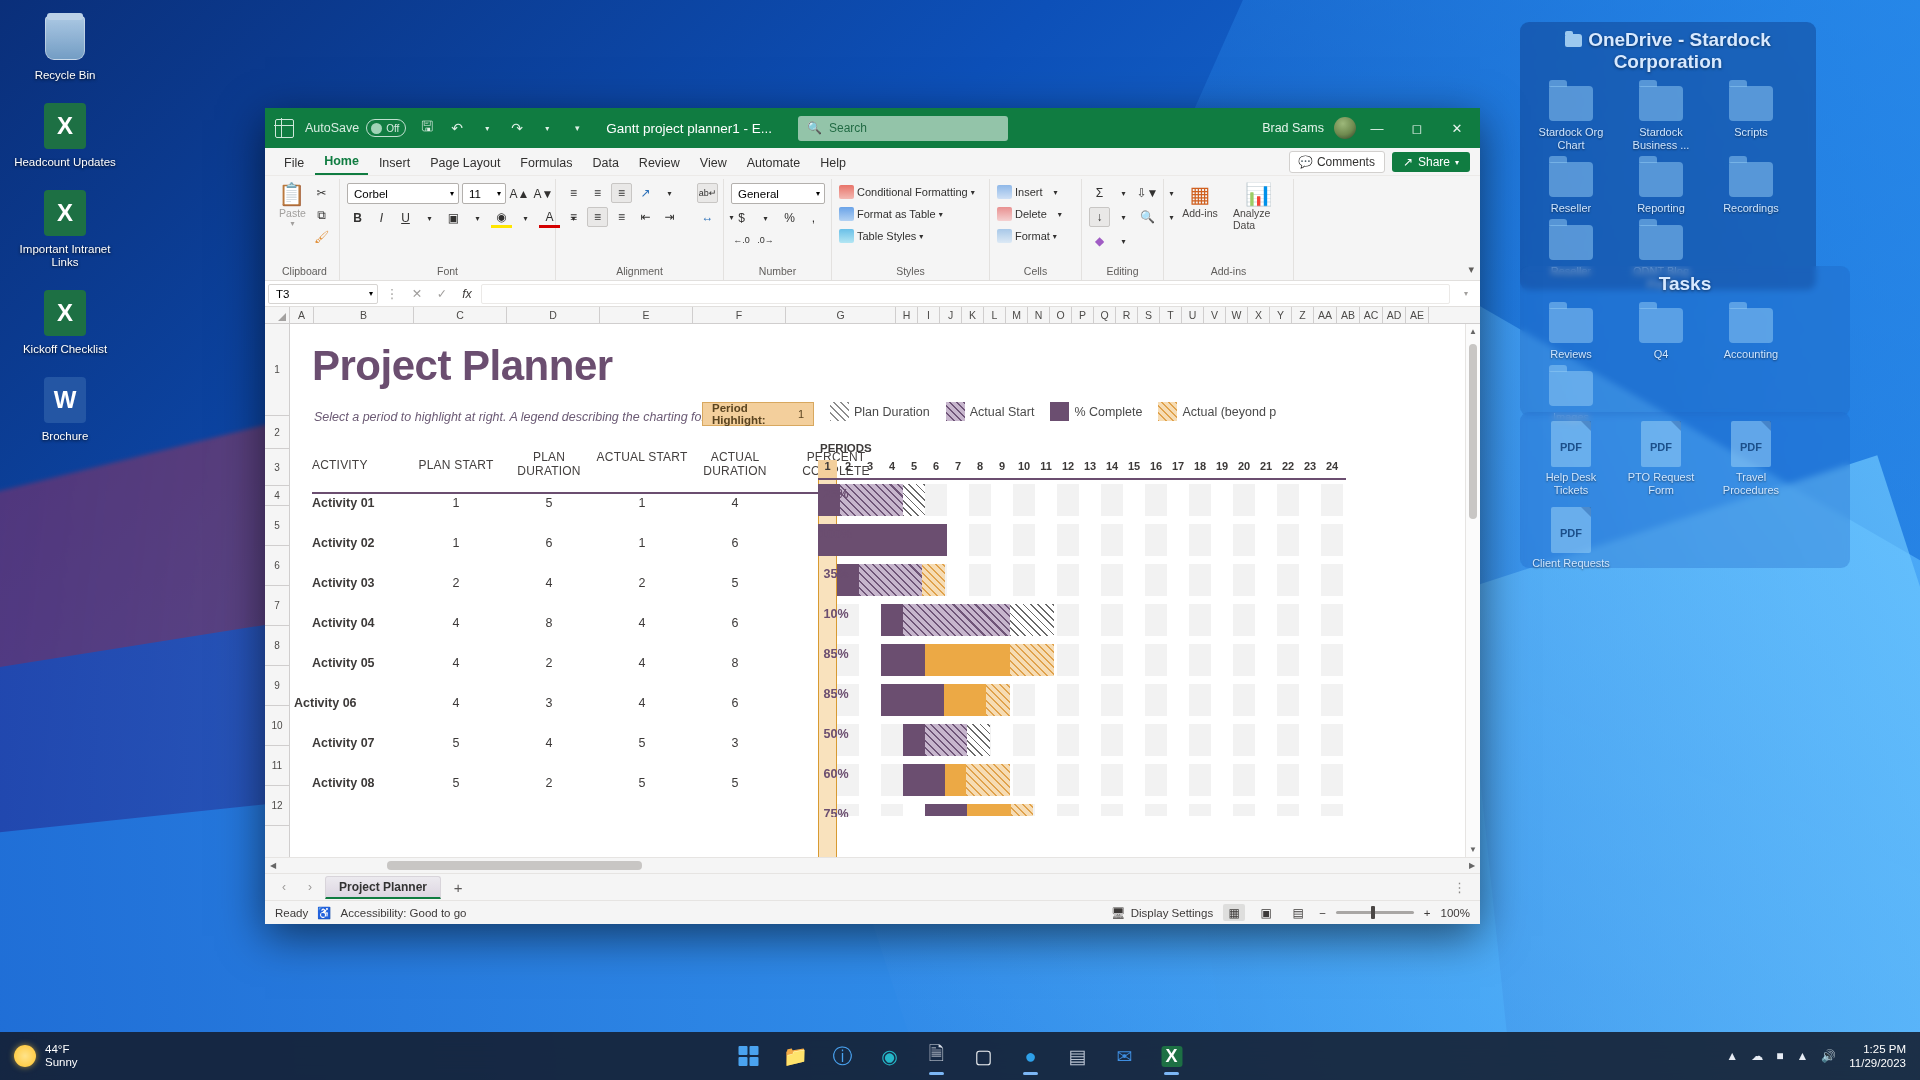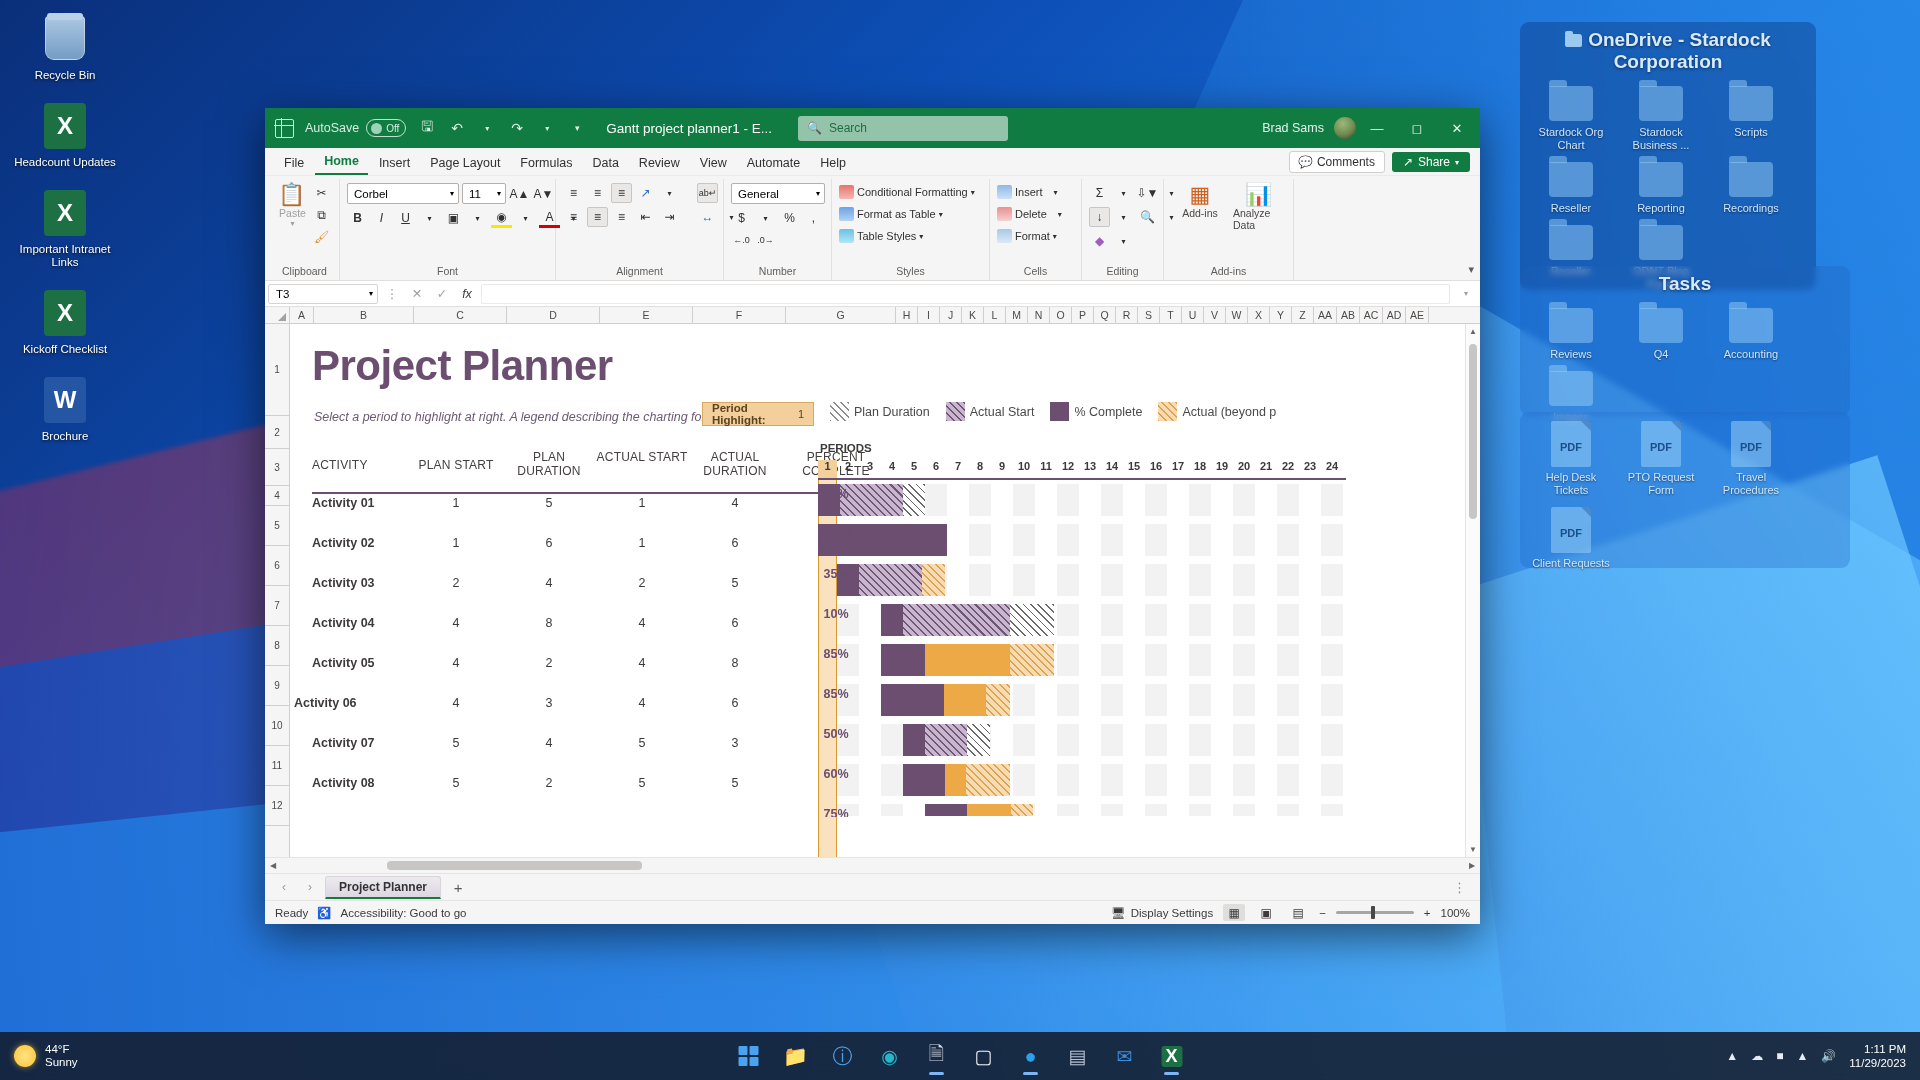--- a/index.html
+++ b/index.html
@@ -1075,17 +1075,17 @@
     </span>
   </div>
 
   <div class="tb-sys">
     <span class="sysic">▲</span>
     <span class="sysic">☁</span>
     <span class="sysic">■</span>
     <span class="sysic">▲</span>
     <span class="sysic">🔊</span>
     <span class="tb-clock">
-      <span>1:11 PM</span><br>
+      <span>1:25 PM</span><br>
       <span>11/29/2023</span>
     </span>
   </div>
 </div>
 
 </body></html>

